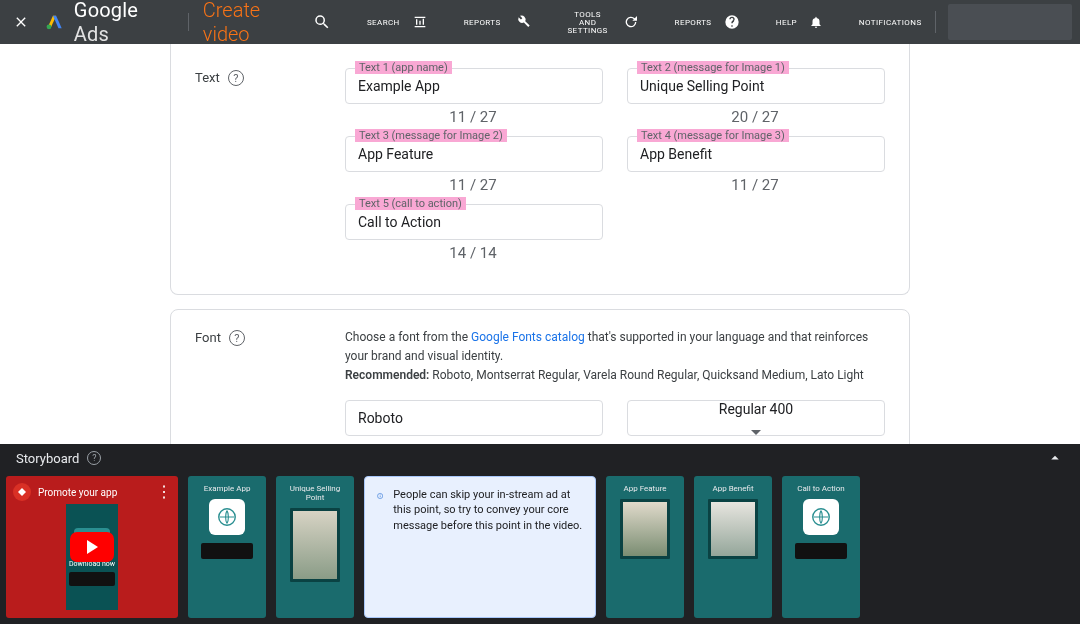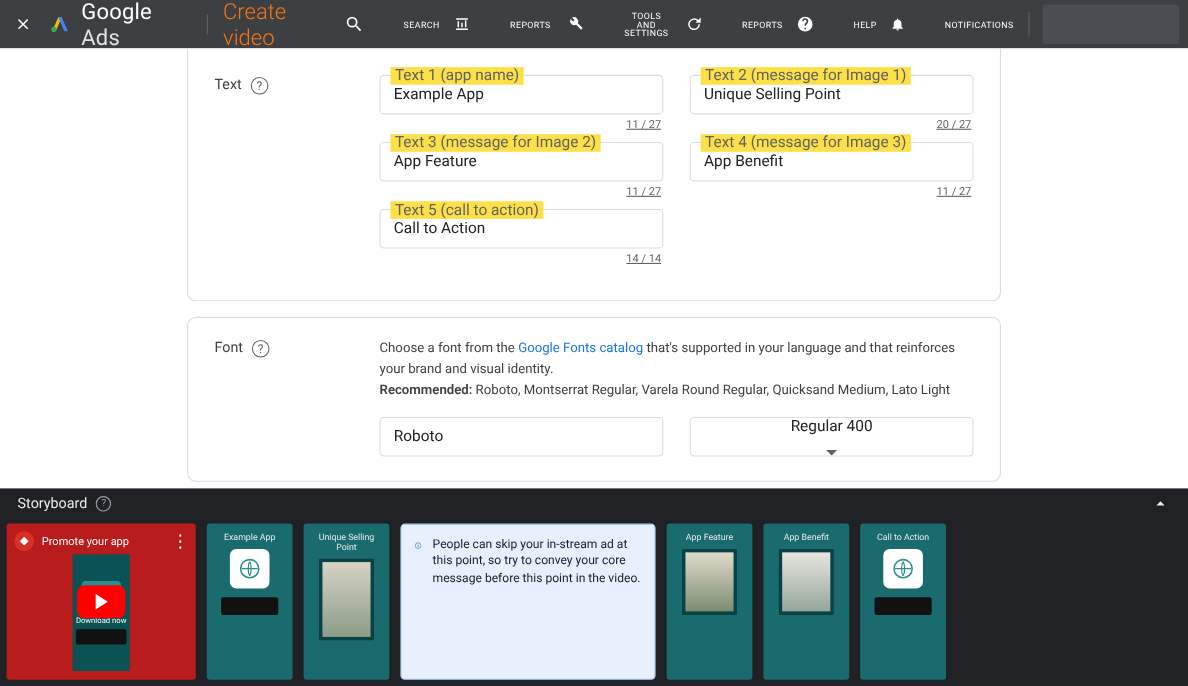--- a/index.html
+++ b/index.html
@@ -20,23 +20,23 @@
   .topbar .sep { width:1px; height:22px; background:#5f6368; margin:0 8px; }
   .topbar .acct { width:130px; height:36px; background:#4a4e53; border-radius:2px; margin-left:4px; }
 
   .scroll { position:absolute; top:44px; left:0; right:0; bottom:180px; overflow:hidden; background:#fff; }
   .card { width: 740px; margin: 0 auto 14px auto; border:1px solid #dadce0; border-radius:8px; padding: 18px 24px 22px 24px; display:flex; }
   .card .side-label { width: 150px; font-size:13px; color:#3c4043; display:flex; align-items:flex-start; gap:8px; padding-top:2px; }
   .card .side-label .help { width:16px; height:16px; border-radius:50%; border:1.5px solid #5f6368; display:inline-flex; align-items:center; justify-content:center; font-size:11px; color:#5f6368; }
   .card .form { flex:1; }
   .row { display:flex; gap:24px; }
   .field { flex:1; position:relative; }
-  .field label { position:absolute; top:-7px; left:10px; background:#fde047; padding:0 4px; font-size:14px; color:#5f6368; }
+  .field label { position:absolute; top:-7px; left:10px; background:#f9a8d4; padding:0 4px; font-size:11px; color:#5f6368; }
   .field input, .field .select { width:100%; height:36px; border:1px solid #dadce0; border-radius:4px; padding:0 12px; font-size:14px; color:#202124; background:#fff; }
-  .field .count { font-size:10px; color:#5f6368; text-align:right; margin:4px 2px 10px 0;text-decoration:underline; }
+  .field .count { font-size:15px; color:#5f6368; text-align:center; margin:4px 2px 10px 0; }
   .field.half { width: calc(50% - 12px); flex: none; }
 
   .font-text { font-size:12px; color:#3c4043; line-height:1.6; margin-bottom:14px; }
   .font-text a { color:#1a73e8; text-decoration:none; }
   .font-text .rec { font-weight:600; }
 
   .select { display:flex; align-items:center; justify-content:space-between; cursor:pointer;flex-direction:column; }
   .select .arrow { width:0; height:0; border-left:5px solid transparent; border-right:5px solid transparent; border-top:5px solid #5f6368; }
 
   .storyboard { position:absolute; bottom:0; left:0; right:0; height:180px; background:#202124; color:#e8eaed; }

